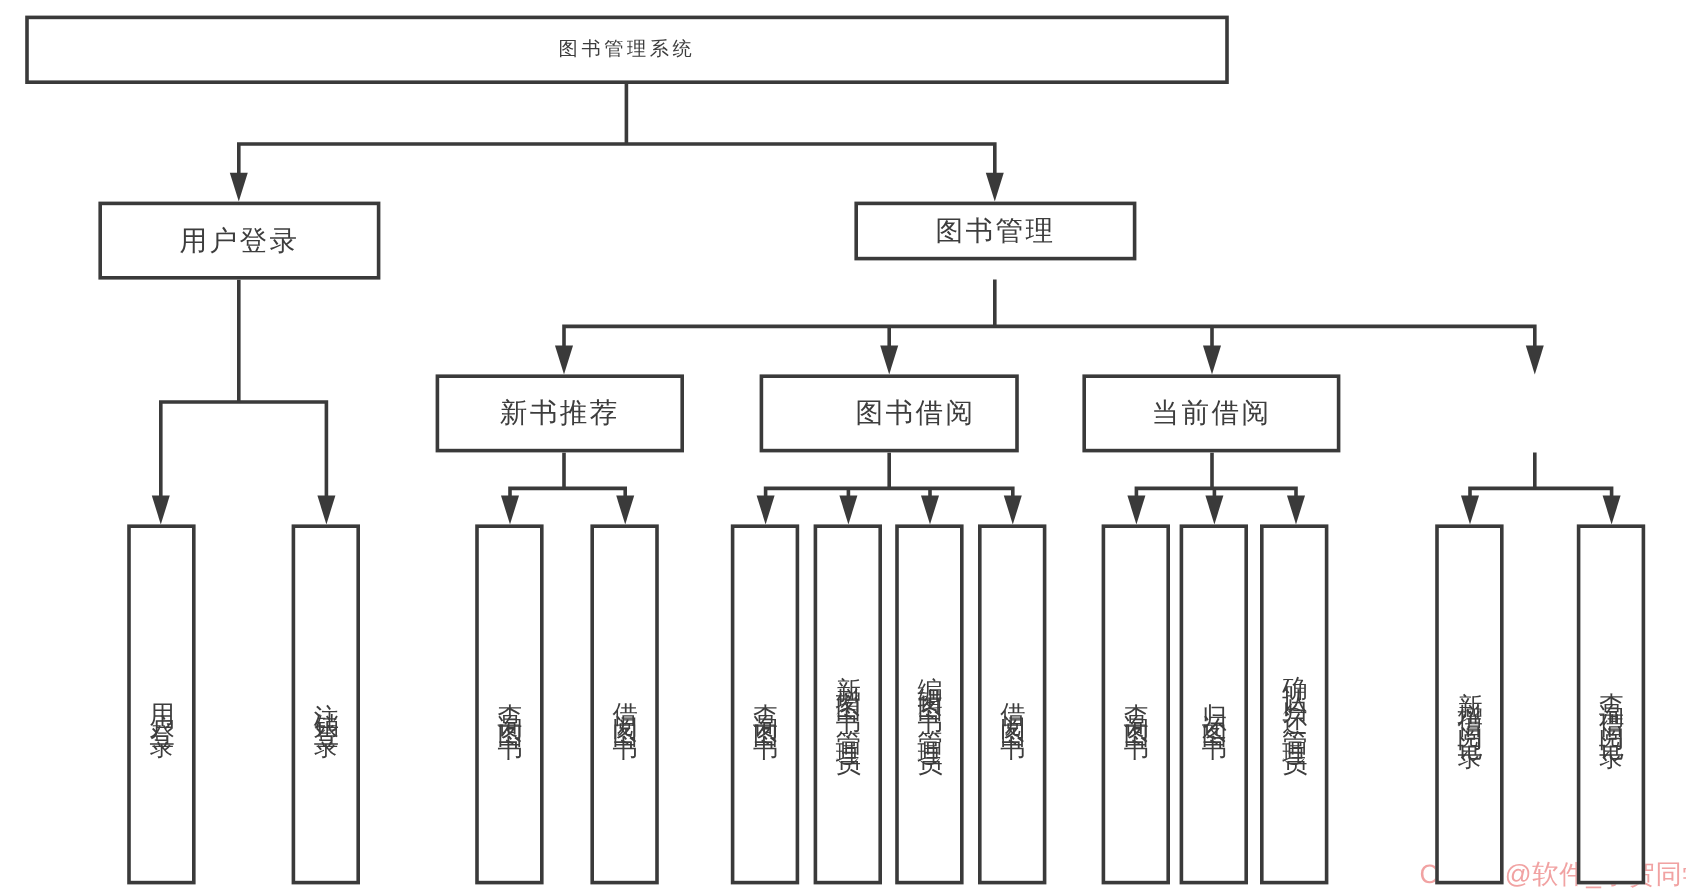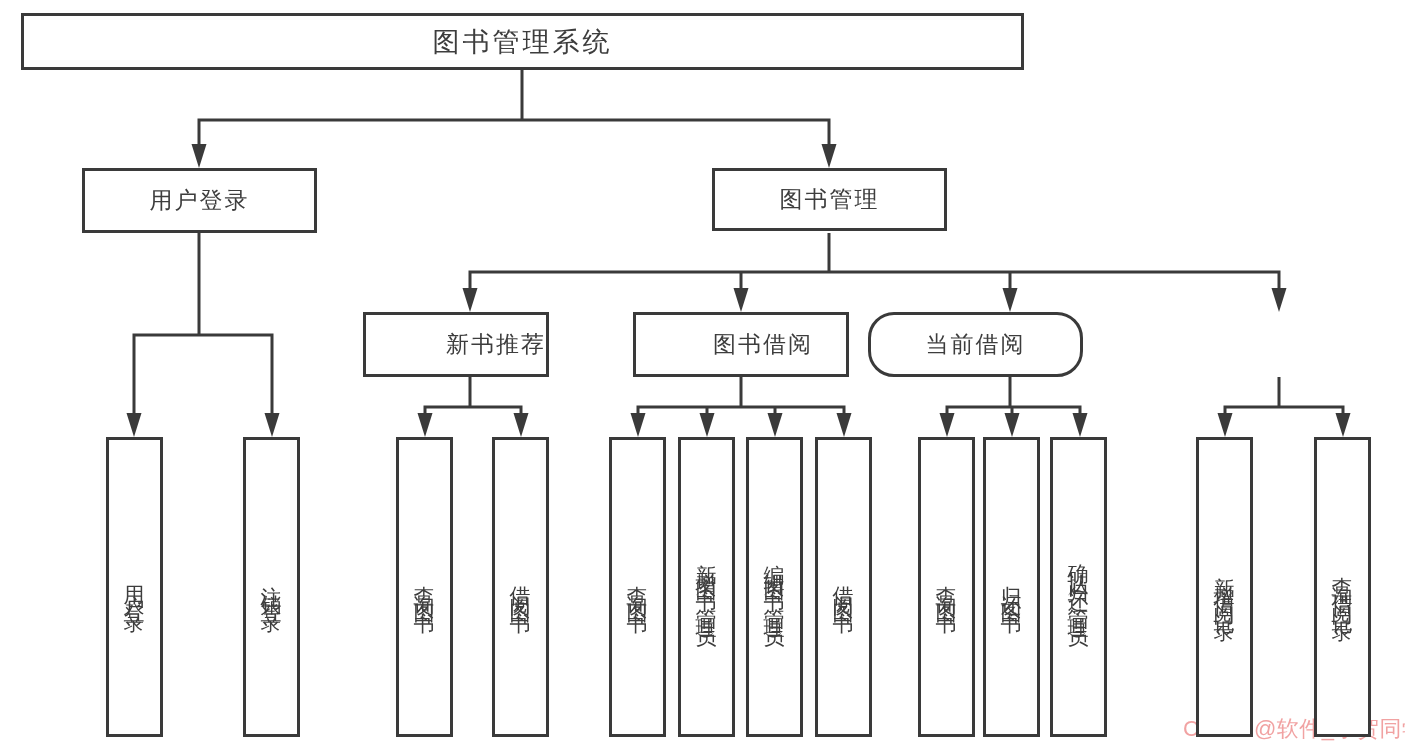--- a/index.html
+++ b/index.html
@@ -47,21 +47,21 @@
     align-items: center;
     justify-content: center;
     color: var(--text);
     z-index: 2;
   }
   .box.h span {
     font-size: 23px;
     letter-spacing: 2px;
     white-space: nowrap;
   }
-  .box.root span { font-size: 27px; letter-spacing: 3px; }
+  .box.root span { font-size: 16px; letter-spacing: 3px; }
   .box.v span {
     writing-mode: vertical-lr;
     text-orientation: mixed;
     font-size: 21px;
     line-height: 1;
     letter-spacing: 9px;
     white-space: nowrap;
   }
 </style>
 </head>
@@ -107,31 +107,31 @@
     <polygon points="1335.5,413 1350.5,413 1343,437"></polygon>
   </svg>
 
   <div class="box h root" style="left:21px; top:13px; width:1003px; height:57px;">
     <span>图书管理系统</span>
   </div>
 
   <div class="box h" style="left:82px; top:168px; width:235px; height:65px;">
     <span>用户登录</span>
   </div>
-  <div class="box h" style="left:712px; top:168px; width:235px; height:63px;">
+  <div class="box h" style="left:712px; top:168px; width:235px; height:49px;">
     <span>图书管理</span>
   </div>
 
-  <div class="box h" style="left:363px; top:312px; width:186px; height:65px;justify-content:flex-end;">
+  <div class="box h" style="left:363px; top:312px; width:207px; height:65px;">
     <span>新书推荐</span>
   </div>
   <div class="box h" style="left:633px; top:312px; width:216px; height:65px;padding-left:44px;">
     <span>图书借阅</span>
   </div>
-  <div class="box h" style="left:868px; top:312px; width:215px; height:65px;border-radius:26px;">
+  <div class="box h" style="left:902px; top:312px; width:215px; height:65px;">
     <span>当前借阅</span>
   </div>
 
   <div class="box v" style="left:106px; top:437px; width:57px; height:300px;">
     <span>用户登录</span>
   </div>
   <div class="box v" style="left:243px; top:437px; width:57px; height:300px;">
     <span>注销登录</span>
   </div>
 

